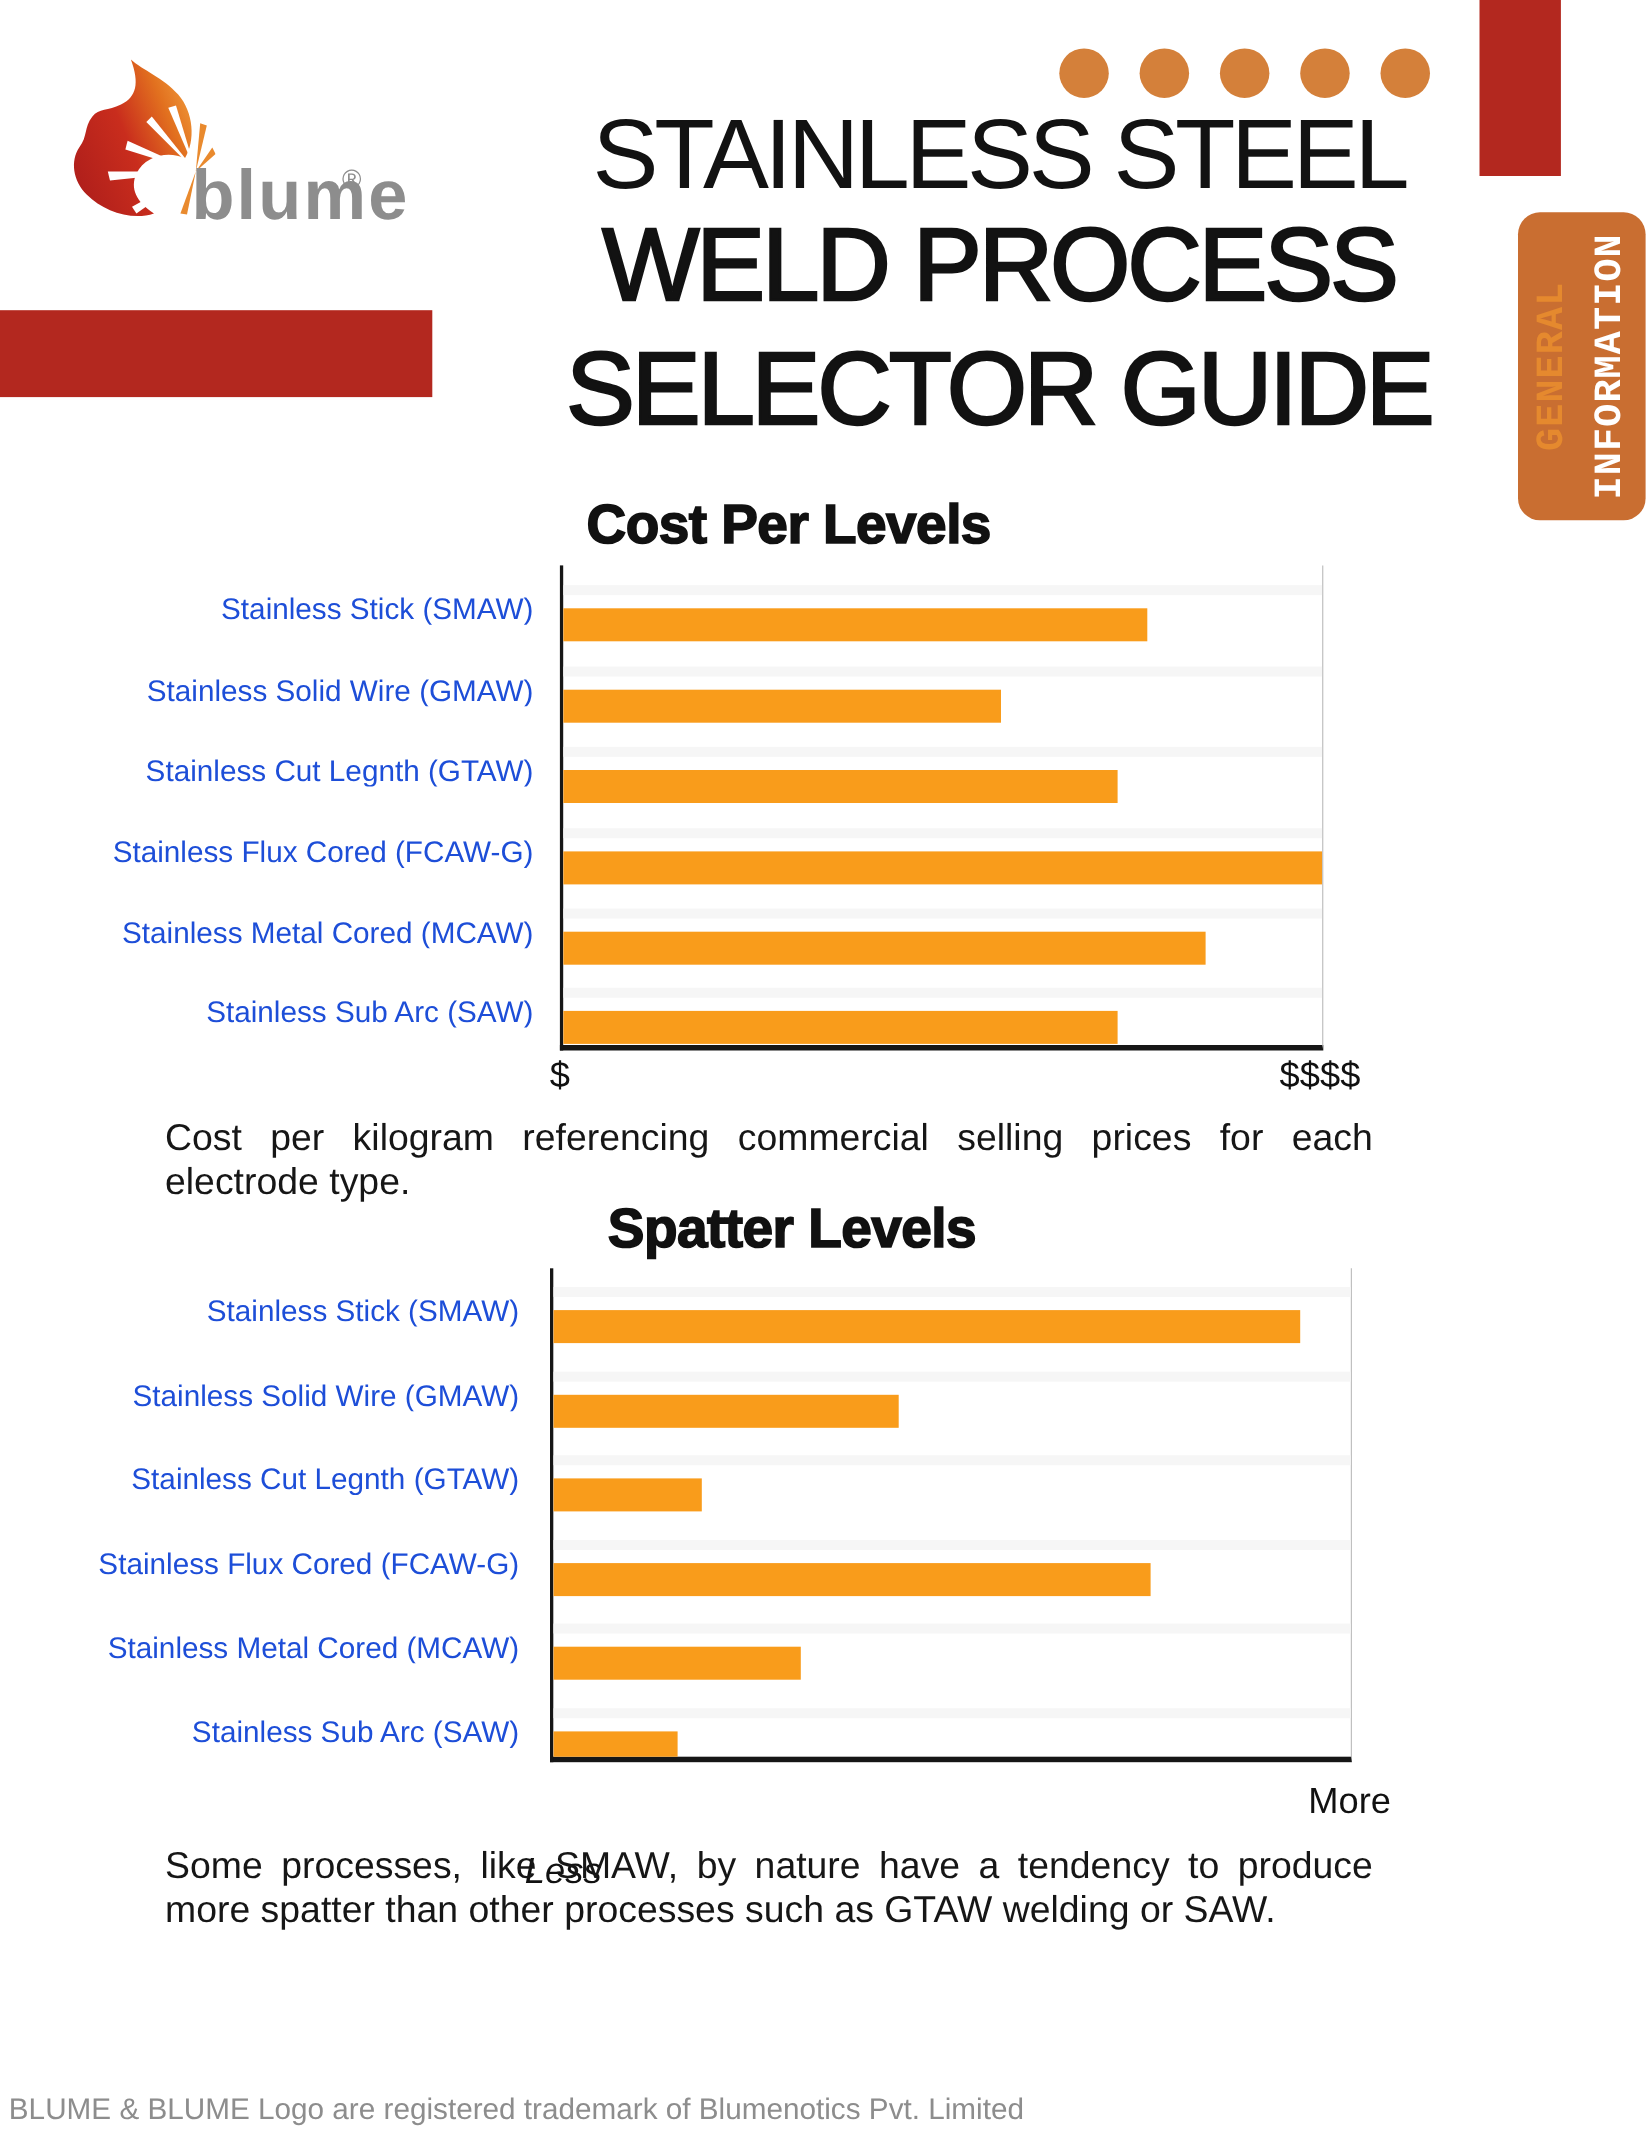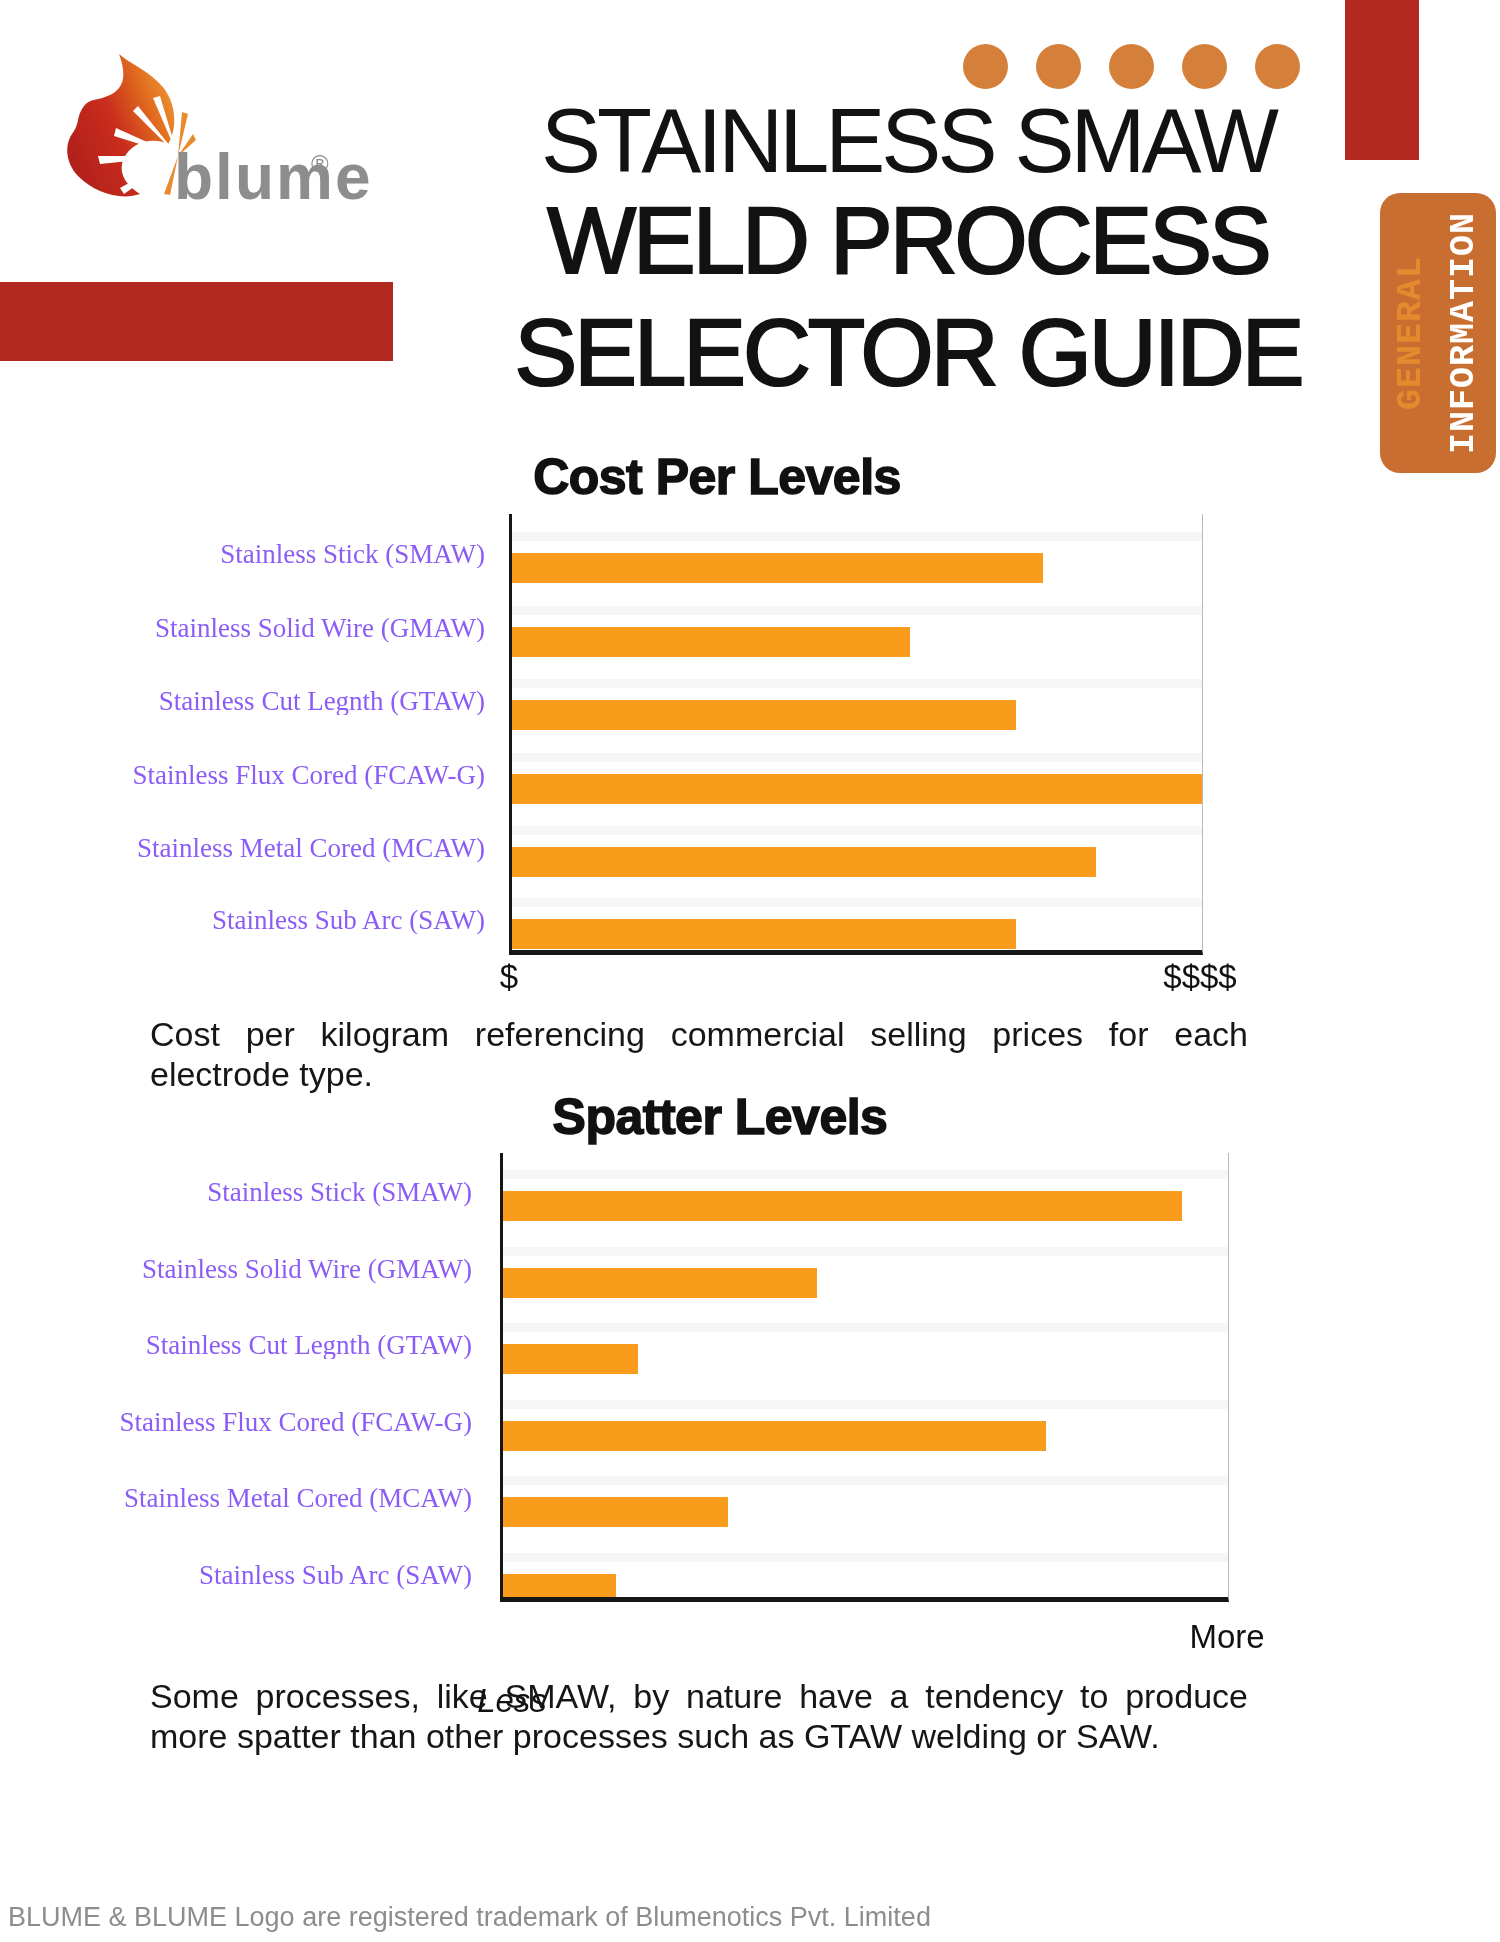--- a/index.html
+++ b/index.html
@@ -41,21 +41,21 @@
         border-right:1px solid #b9b9b9;border-bottom:5px solid #161616;overflow:hidden;}
   .plot1{left:509px;top:514px;width:690px;height:436px;}
   .plot2{left:500px;top:1153px;width:725px;height:444px;}
   .bar{position:absolute;left:0;height:30px;background:var(--bar);}
   .stripe{position:absolute;left:0;width:100%;height:9px;background:#f6f6f6;}
 
   .label-col{position:absolute;}
   .lc1{left:90px;top:514px;width:395px;}
   .lc2{left:60px;top:1153px;width:412px;}
   .row-label{position:absolute;right:0;width:100%;height:27px;line-height:27px;font-size:27px;
-             color:#8b5cf6;display:flex;justify-content:flex-end;overflow:hidden;white-space:nowrap;font-family:Liberation Serif, serif;}
+             color:#1d4ed8;display:flex;justify-content:flex-end;overflow:hidden;white-space:nowrap;}
 
   .axis-label{position:absolute;text-align:center;font-size:33px;color:#111;font-weight:400;
               white-space:nowrap;}
 
   .caption{position:absolute;left:150px;width:1098px;font-size:34px;line-height:40px;
            text-align:justify;color:#161616;}
   .cap1{top:1014px;} .cap2{top:1676px;}
 
   .footer{position:absolute;left:8px;top:1902px;font-size:27px;color:var(--brand-gray);}
 </style>
@@ -104,21 +104,21 @@
   <div class="red-bar-right"></div>
 
   <div class="dots">
     <div class="dot"></div>
     <div class="dot"></div>
     <div class="dot"></div>
     <div class="dot"></div>
     <div class="dot"></div>
   </div>
 
-  <div class="title-line title-thin">STAINLESS SMAW</div>
+  <div class="title-line title-thin">STAINLESS STEEL</div>
   <div class="title-line title-bold t2">WELD PROCESS</div>
   <div class="title-line title-bold t3">SELECTOR GUIDE</div>
 
   <div class="side-tab"></div>
   <div class="side-tab-text">
     <div class="tab-w1">GENERAL</div>
     <div class="tab-w2">INFORMATION</div>
   </div>
 
   <div class="chart-title ct1">Cost Per Levels</div>

